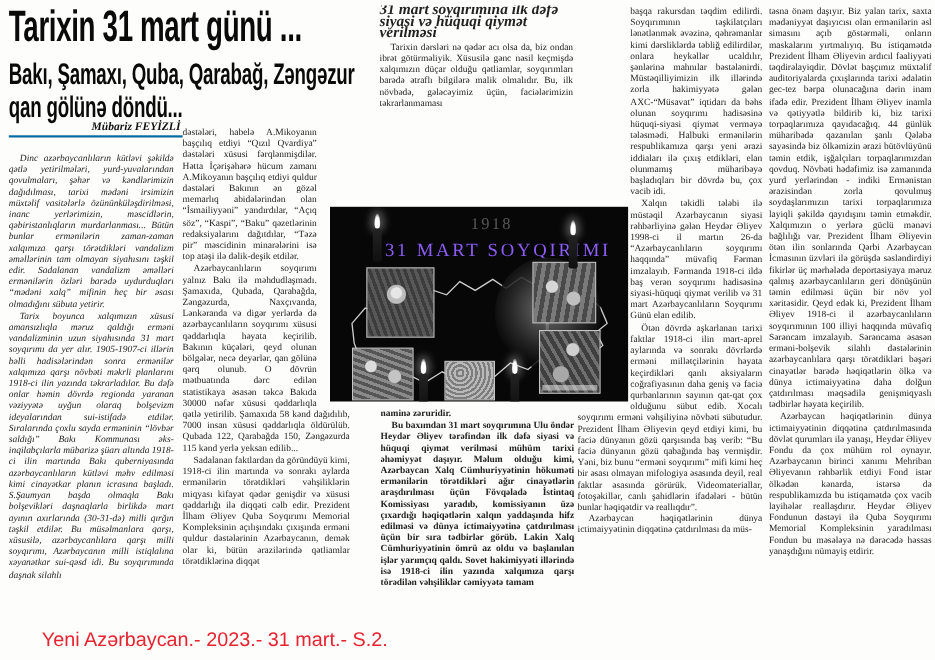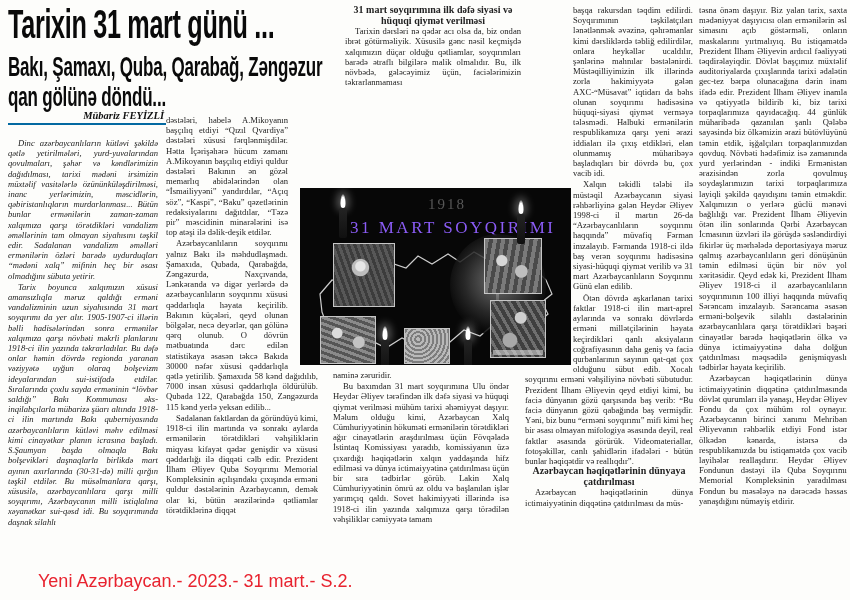--- a/index.html
+++ b/index.html
@@ -23,25 +23,25 @@
     text-align:right; font:bold italic 10.5px "Liberation Serif", serif; color:#111;
   }
   
   .col {
     position:absolute; font-size:8.6px; line-height:10.2px;
     text-align:justify; overflow:hidden; color:#222;
   }
   .col p { margin:0; }
   .col p.ind { text-indent:10px; }
   .col p.sp  { margin-top:1px; }
-  .subhead { font-weight:bold; font-size:10px; line-height:10.6px; margin:4px 0 3px; text-align:center; }
+  .subhead { font-weight:bold; font-size:14px; line-height:10.6px; margin:4px 0 3px; text-align:left;font-style:italic; }
   .col1  { left:8px;   top:138px; width:150px; height:432px;font-style:italic; }
   .col2  { left:166px; top:115px; width:152px; height:458px; }
   .col3a { left:345px; top:5px;   width:176px; height:182px; }
-  .col3b { left:333px; top:370px; width:176px; height:200px; }
+  .col3b { left:346px; top:370px; width:176px; height:200px;font-weight:bold; }
   .col4  { left:525px; top:5px;   width:168px; height:570px; }
   .col5  { left:699px; top:5px;   width:148px; height:588px; }
   .spacer-r { float:right; width:30px; height:180px; margin-top:70px; }
   .spacer-l { float:left;  width:48px; height:182px; margin-top:179px; }
   
   .photo {
     position:absolute; left:300px; top:188px; width:271px; height:177px;
     background:#070707; overflow:hidden;
   }
   .ph-year {
@@ -142,21 +142,20 @@
   <div class="col col3b">
     <p>naminə zəruridir.</p>
     <p class="ind sp">Bu baxımdan 31 mart soyqırımına Ulu öndər Heydər Əliyev tərəfindən ilk dəfə siyasi və hüquqi qiymət verilməsi mühüm tarixi əhəmiyyət daşıyır. Məlum olduğu kimi, Azərbaycan Xalq Cümhuriyyətinin hökuməti ermənilərin törətdikləri ağır cinayətlərin araşdırılması üçün Fövqəladə İstintaq Komissiyası yaradıb, komissiyanın üzə çıxardığı həqiqətlərin xalqın yaddaşında hifz edilməsi və dünya ictimaiyyətinə çatdırılması üçün bir sıra tədbirlər görüb. Lakin Xalq Cümhuriyyətinin ömrü az oldu və başlanılan işlər yarımçıq qaldı. Sovet hakimiyyəti illərində isə 1918-ci ilin yazında xalqımıza qarşı törədilən vəhşiliklər cəmiyyətə tamam</p>
   </div>
 
   <div class="col col4">
     <div class="spacer-l"></div>
     <p>başqa rakursdan təqdim edilirdi. Soyqırımının təşkilatçıları lənətlənmək əvəzinə, qəhrəmanlar kimi dərsliklərdə təbliğ edilirdilər, onlara heykəllər ucaldılır, şənlərinə mahnılar bəstələnirdi. Müstəqilliyimizin ilk illərində zorla hakimiyyətə gələn AXC-“Müsavat” iqtidarı da bəhs olunan soyqırımı hadisəsinə hüquqi-siyasi qiymət verməyə tələsmədi. Halbuki ermənilərin respublikamıza qarşı yeni ərazi iddiaları ilə çıxış etdikləri, elan olunmamış müharibəyə başladıqları bir dövrdə bu, çox vacib idi.</p>
     <p class="ind sp">Xalqın təkidli tələbi ilə müstəqil Azərbaycanın siyasi rəhbərliyinə gələn Heydər Əliyev 1998-ci il martın 26-da “Azərbaycanlıların soyqırımı haqqında” müvafiq Fərman imzalayıb. Fərmanda 1918-ci ildə baş verən soyqırımı hadisəsinə siyasi-hüquqi qiymət verilib və 31 mart Azərbaycanlıların Soyqırımı Günü elan edilib.</p>
     <p class="ind sp">Ötən dövrdə aşkarlanan tarixi faktlar 1918-ci ilin mart-aprel aylarında və sonrakı dövrlərdə erməni millətçilərinin həyata keçirdikləri qanlı aksiyaların coğrafiyasının daha geniş və faciə qurbanlarının sayının qat-qat çox olduğunu sübut edib. Xocalı soyqırımı erməni vəhşiliyinə növbəti sübutudur. Prezident İlham Əliyevin qeyd etdiyi kimi, bu faciə dünyanın gözü qarşısında baş verib: “Bu faciə dünyanın gözü qabağında baş vermişdir. Yəni, biz bunu “erməni soyqırımı” mifi kimi heç bir əsası olmayan mifologiya əsasında deyil, real faktlar əsasında görürük. Videomateriallar, fotoşəkillər, canlı şahidlərin ifadələri - bütün bunlar həqiqətdir və reallıqdır”.</p>
-    <p class="subhead">Azərbaycan həqiqətlərinin dünyaya çatdırılması</p>
     <p class="ind">Azərbaycan həqiqətlərinin dünya ictimaiyyətinin diqqətinə çatdırılması da müs-</p>
   </div>
 
   <div class="col col5">
     <p>təsna önəm daşıyır. Biz yalan tarix, saxta mədəniyyət daşıyıcısı olan ermənilərin əsl simasını açıb göstərməli, onların maskalarını yırtmalıyıq. Bu istiqamətdə Prezident İlham Əliyevin ardıcıl fəaliyyəti təqdirəlayiqdir. Dövlət başçımız müxtəlif auditoriyalarda çıxışlarında tarixi ədalətin gec-tez bərpa olunacağına dərin inam ifadə edir. Prezident İlham Əliyev inamla və qətiyyətlə bildirib ki, biz tarixi torpaqlarımıza qayıdacağıq. 44 günlük müharibədə qazanılan şanlı Qələbə sayəsində biz ölkəmizin ərazi bütövlüyünü təmin etdik, işğalçıları torpaqlarımızdan qovduq. Növbəti hədəfimiz isə zamanında yurd yerlərindən - indiki Ermənistan ərazisindən zorla qovulmuş soydaşlarımızın tarixi torpaqlarımıza layiqli şəkildə qayıdışını təmin etməkdir. Xalqımızın o yerlərə güclü mənəvi bağlılığı var. Prezident İlham Əliyevin ötən ilin sonlarında Qərbi Azərbaycan İcmasının üzvləri ilə görüşdə səsləndirdiyi fikirlər üç mərhələdə deportasiyaya məruz qalmış azərbaycanlıların geri dönüşünün təmin edilməsi üçün bir növ yol xəritəsidir. Qeyd edək ki, Prezident İlham Əliyev 1918-ci il azərbaycanlıların soyqırımının 100 illiyi haqqında müvafiq Sərəncam imzalayıb. Sərəncama əsasən erməni-bolşevik silahlı dəstələrinin azərbaycanlılara qarşı törətdikləri bəşəri cinayətlər barədə həqiqətlərin ölkə və dünya ictimaiyyətinə daha dolğun çatdırılması məqsədilə genişmiqyaslı tədbirlər həyata keçirilib.</p>
     <p class="ind sp">Azərbaycan həqiqətlərinin dünya ictimaiyyətinin diqqətinə çatdırılmasında dövlət qurumları ilə yanaşı, Heydər Əliyev Fondu da çox mühüm rol oynayır. Azərbaycanın birinci xanımı Mehriban Əliyevanın rəhbərlik etdiyi Fond istər ölkədən kənarda, istərsə də respublikamızda bu istiqamətdə çox vacib layihələr reallaşdırır. Heydər Əliyev Fondunun dəstəyi ilə Quba Soyqırımı Memorial Kompleksinin yaradılması Fondun bu məsələyə nə dərəcədə həssas yanaşdığını nümayiş etdirir.</p>
   </div>
 
   <div class="photo">
     <div class="ph-year">1918</div>

